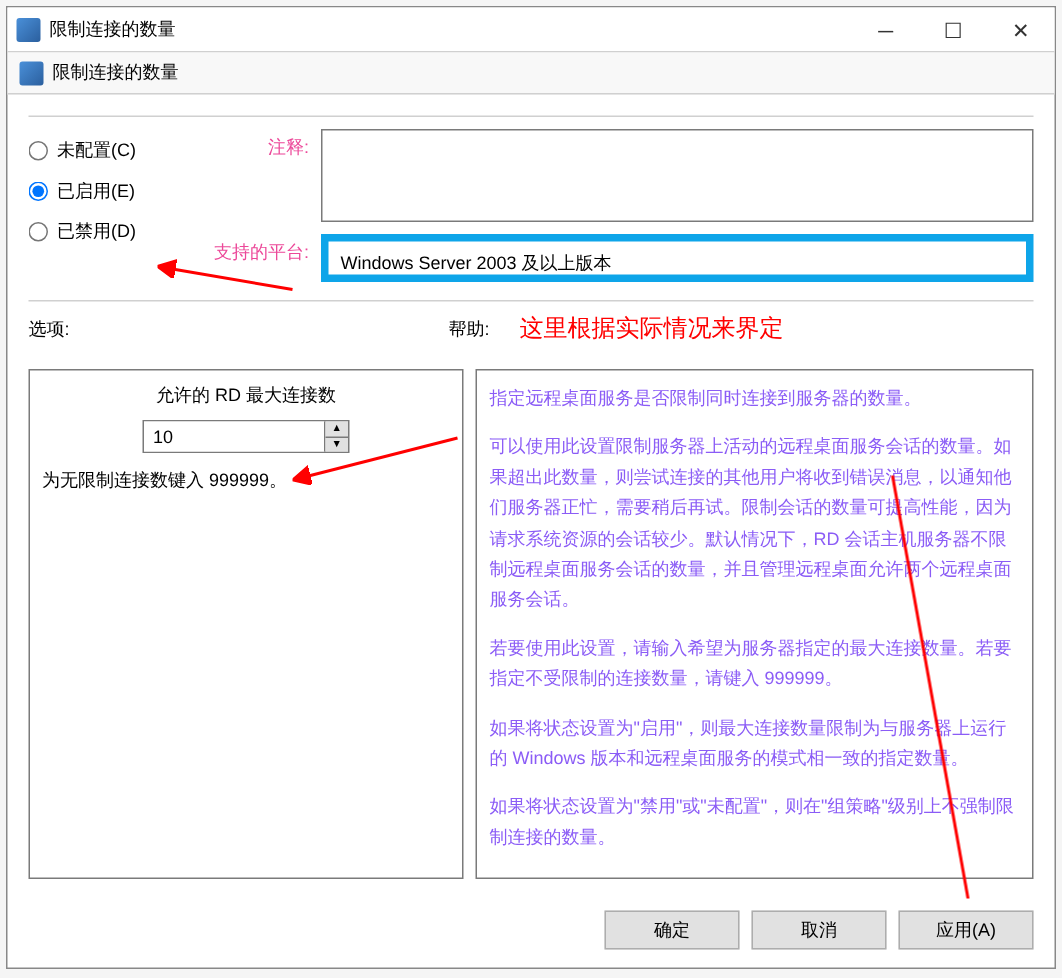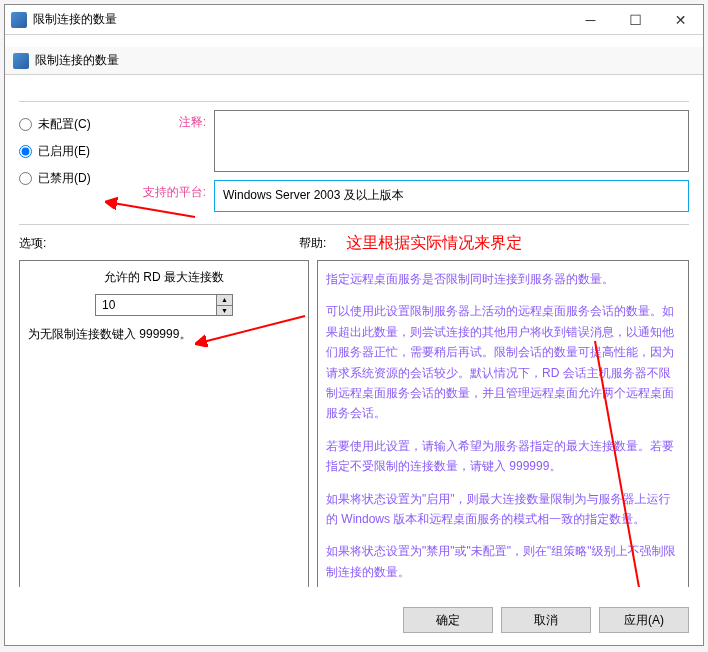--- a/index.html
+++ b/index.html
@@ -13,21 +13,20 @@
 }
 .window {
   width: 700px;
   height: 642px;
   background: #fff;
   border: 1px solid #888;
   position: relative;
   margin: 4px;
   display: flex;
   flex-direction: column;
-  gap: 12px;
 }
 .titlebar {
   height: 30px;
   background: #fff;
   display: flex;
   align-items: center;
   border-bottom: 1px solid #d0d0d0;
 }
 .titlebar .icon {
   width: 16px; height: 16px;
@@ -113,30 +112,30 @@
   flex: 1;
   border: 1px solid #7a7a7a;
   height: 62px;
   padding: 4px;
   font-size: 12px;
   resize: none;
   font-family: inherit;
 }
 .platform-box {
   flex: 1;
-  border: 1px solid #0ea5e9;
+  border: 5px solid #0ea5e9;
   height: 32px;
   padding: 6px 8px;
   font-size: 12px;
   background: #fff;
 }
 .mid-row {
   display: flex;
   align-items: center;
-  margin: 8px 0 6px;
+  margin: 8px 0 16px;
   gap: 20px;
 }
 .mid-row .opt-label { width: 100px; }
 .mid-row .help-label { margin-left: 160px; }
 .annotation {
   color: #ff0000;
   font-size: 16px;
   font-weight: normal;
 }
 .panels {

